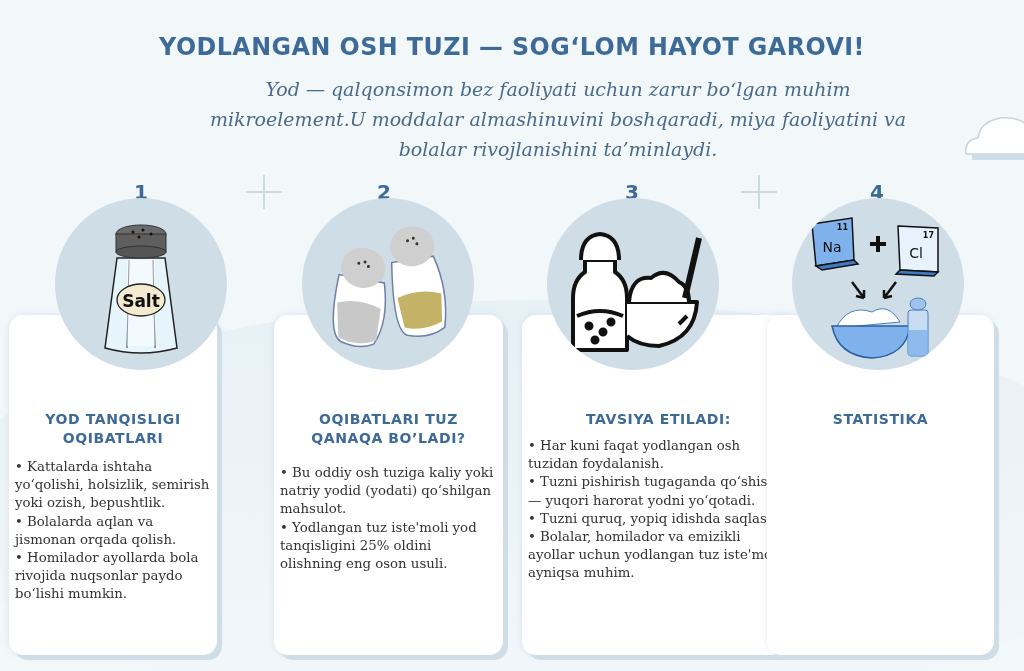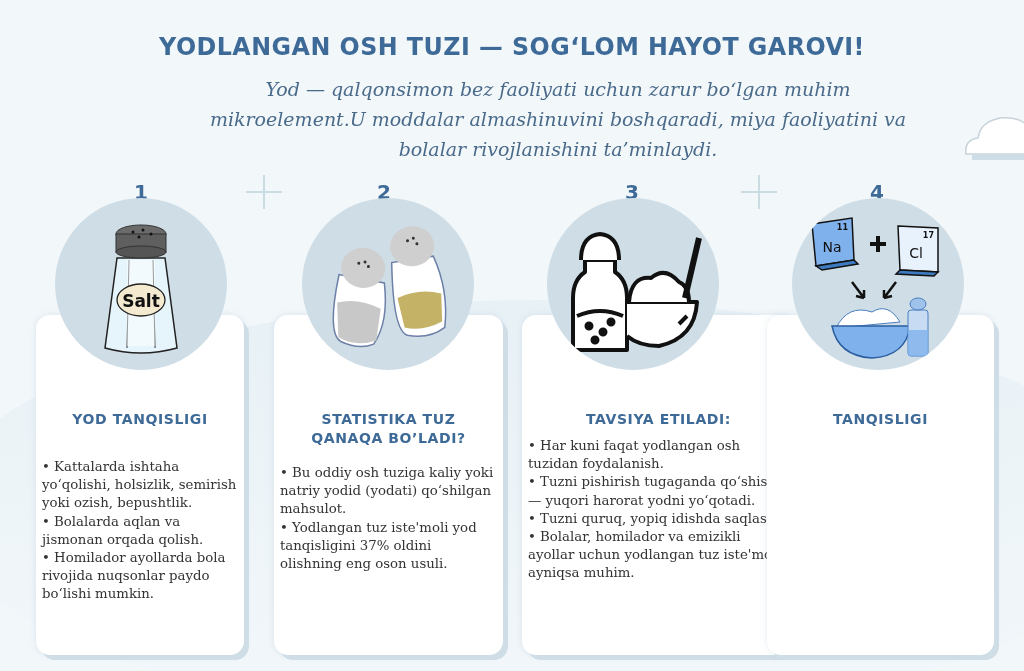--- a/index.html
+++ b/index.html
@@ -72,54 +72,55 @@
 <p class="subtitle">Yod — qalqonsimon bez faoliyati uchun zarur bo‘lgan muhim mikroelement.U moddalar almashinuvini boshqaradi, miya faoliyatini va bolalar rivojlanishini ta’minlaydi.</p>
 
 <div class="num" style="left:121px">1</div>
 <div class="num" style="left:364px">2</div>
 <div class="num" style="left:612px">3</div>
 <div class="num" style="left:857px">4</div>
 
 <div class="plus" style="left:246px"></div>
 <div class="plus" style="left:741px"></div>
 
-<div class="card" style="left:36px;width:208px">
+<div class="card" style="left:9px;width:208px">
   <div class="card-title" style="top:95px">
     <div>YOD TANQISLIGI</div>
+    <div>OQIBATLARI</div>
   </div>
   <div class="card-body" style="top:143px">
     <span class="li">• Kattalarda ishtaha yo‘qolishi, holsizlik, semirish yoki ozish, bepushtlik.</span>
     <span class="li">• Bolalarda aqlan va jismonan orqada qolish.</span>
     <span class="li">• Homilador ayollarda bola rivojida nuqsonlar paydo bo‘lishi mumkin.</span>
   </div>
 </div>
 
 <div class="card" style="left:274px;width:229px">
   <div class="card-title" style="top:95px">
-    <div>STATISTIKA TUZ</div>
+    <div>OQIBATLARI TUZ</div>
     <div>QANAQA BO’LADI?</div>
   </div>
   <div class="card-body" style="top:149px">
     <span class="li">• Bu oddiy osh tuziga kaliy yoki natriy yodid (yodati) qo‘shilgan mahsulot.</span>
-    <span class="li">• Yodlangan tuz iste'moli yod tanqisligini 37% oldini olishning eng oson usuli.</span>
+    <span class="li">• Yodlangan tuz iste'moli yod tanqisligini 25% oldini olishning eng oson usuli.</span>
   </div>
 </div>
 
 <div class="card" style="left:522px;width:273px">
   <div class="card-title" style="top:95px">TAVSIYA ETILADI:</div>
   <div class="card-body" style="top:122px">
     <span class="li">• Har kuni faqat yodlangan osh tuzidan foydalanish.</span>
     <span class="li">• Tuzni pishirish tugaganda qo‘shish — yuqori harorat yodni yo‘qotadi.</span>
     <span class="li">• Tuzni quruq, yopiq idishda saqlash.</span>
     <span class="li">• Bolalar, homilador va emizikli ayollar uchun yodlangan tuz iste'moli ayniqsa muhim.</span>
   </div>
 </div>
 
 <div class="card" style="left:767px;width:227px">
-  <div class="card-title" style="top:95px">TANQISLIGI</div>
+  <div class="card-title" style="top:95px">STATISTIKA</div>
 </div>
 
 <div class="circle" style="left:55px">
   <svg viewBox="0 0 172 172">
     <path d="M62 60 L110 60 L122 150 Q86 160 50 150 Z" fill="#e6f4fb" stroke="#222" stroke-width="1.5"></path>
     <path d="M74 62 L72 150 M98 62 L100 150" stroke="#333" stroke-width="1" fill="none"></path>
     <rect x="72" y="62" width="28" height="86" fill="#ffffff" opacity="0.5"></rect>
     <ellipse cx="86" cy="36" rx="25" ry="9" fill="#6b6b6b" stroke="#333"></ellipse>
     <rect x="61" y="36" width="50" height="18" fill="#5f5f5f" stroke="#333"></rect>
     <ellipse cx="86" cy="54" rx="25" ry="6" fill="#555" stroke="#333"></ellipse>

